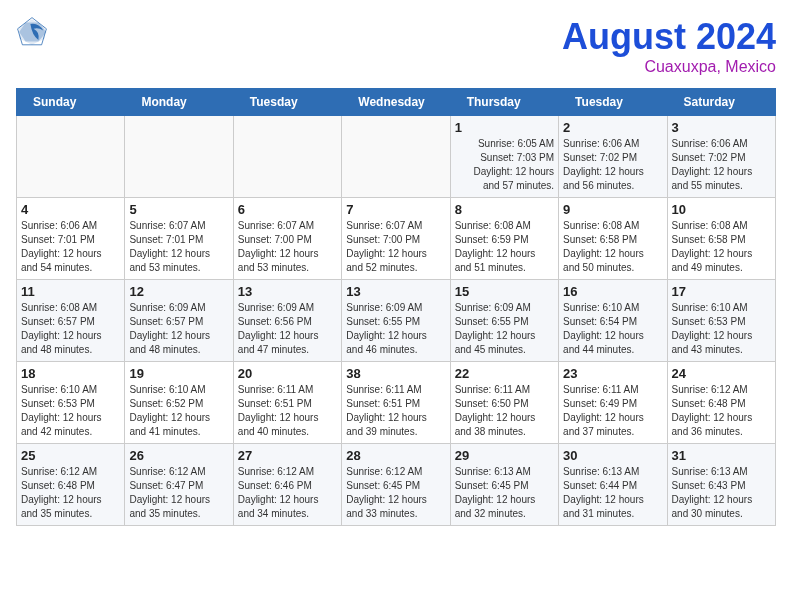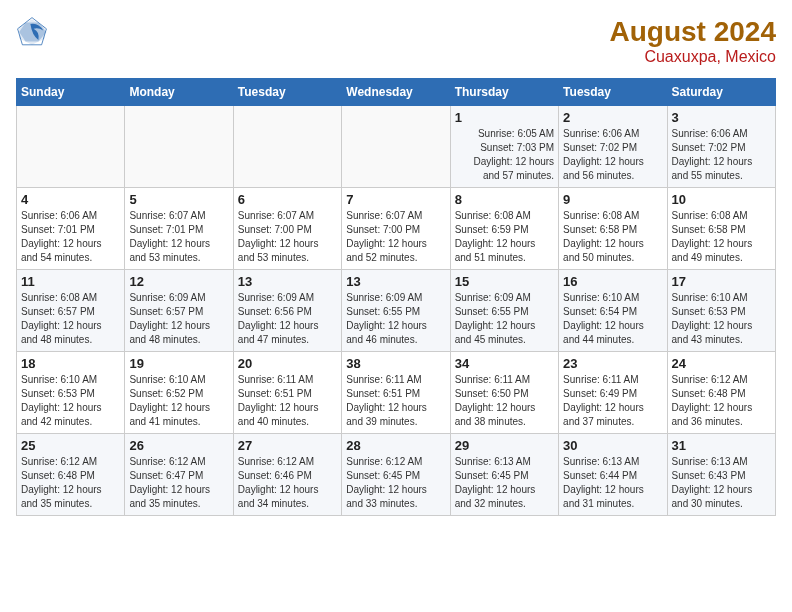--- a/index.html
+++ b/index.html
@@ -29,37 +29,37 @@
     .logo-blue { color: #2e6db4; }
     .logo-icon {
       width: 32px;
       height: 32px;
       margin-right: 4px;
     }
     .title-block {
       text-align: right;
     }
     .month-year {
-      font-size: 28px;
+      font-size: 36px;
       font-weight: bold;
-      color: #a16207;
+      color: #1d4ed8;
     }
     .location {
       font-size: 16px;
-      color: #b91c1c;
+      color: #a21caf;
     }
     table {
       width: 100%;
       border-collapse: collapse;
       font-size: 11px;
     }
     thead th {
       background: #2e6db4;
       color: #fff;
-      padding: 6px 4px;
+      padding: 6px 16px;
       text-align: left;
       font-size: 12px;
       font-weight: bold;
       border: 1px solid #2e6db4;
     }
     tbody td {
       border: 1px solid #ccc;
       vertical-align: top;
       padding: 4px;
       height: 80px;
@@ -270,21 +270,21 @@
 and 40 minutes.</div>
         </td>
         <td>
           <div class="day-num">38</div>
           <div class="day-info" style="white-space: pre-line;">Sunrise: 6:11 AM
 Sunset: 6:51 PM
 Daylight: 12 hours
 and 39 minutes.</div>
         </td>
         <td>
-          <div class="day-num">34</div>
+          <div class="day-num">22</div>
           <div class="day-info" style="white-space: pre-line;">Sunrise: 6:11 AM
 Sunset: 6:50 PM
 Daylight: 12 hours
 and 38 minutes.</div>
         </td>
         <td>
           <div class="day-num">23</div>
           <div class="day-info" style="white-space: pre-line;">Sunrise: 6:11 AM
 Sunset: 6:49 PM
 Daylight: 12 hours

